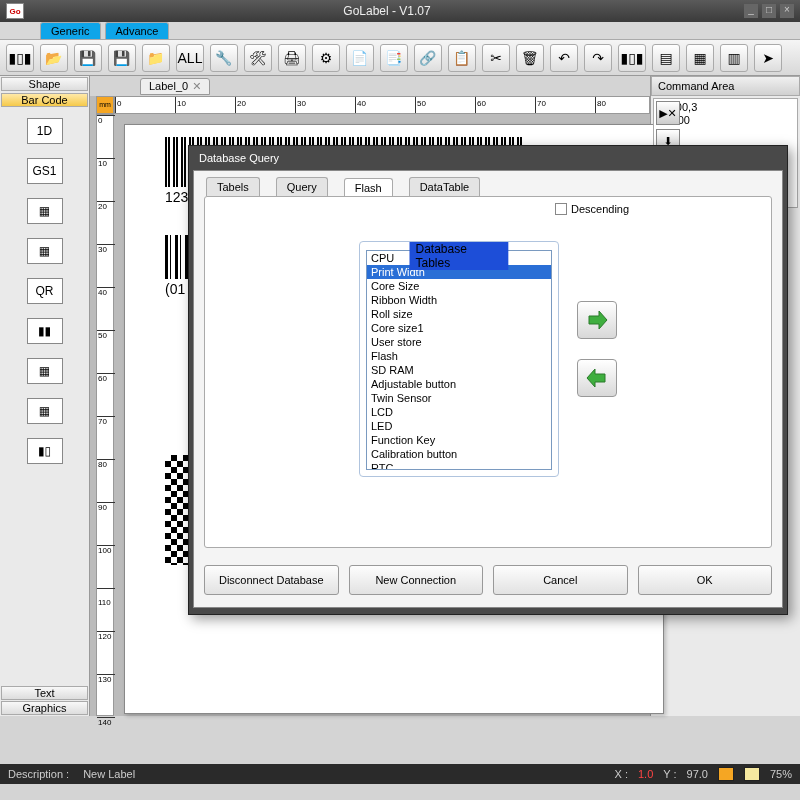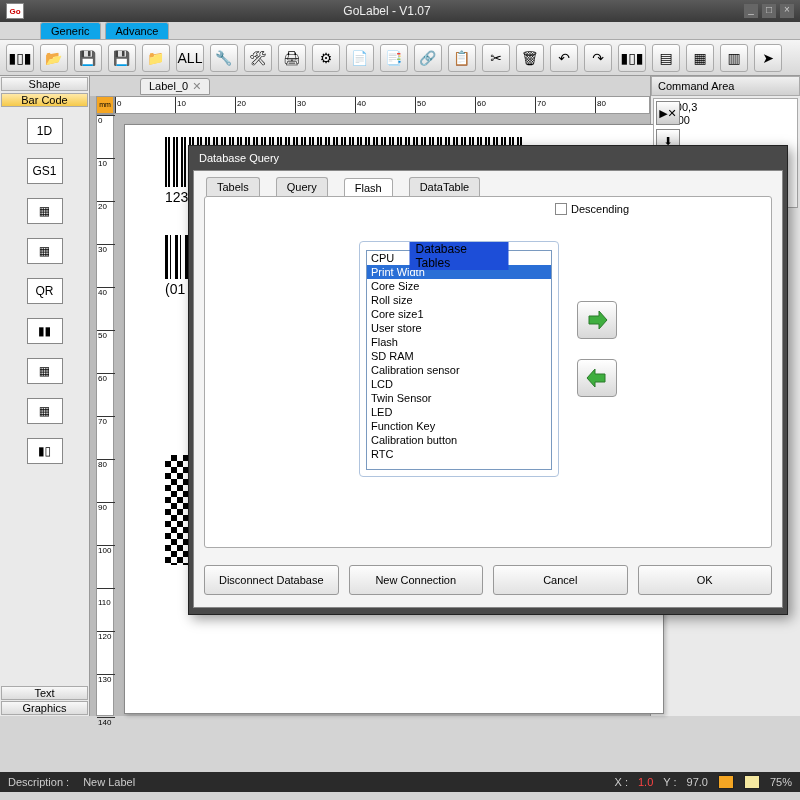--- a/index.html
+++ b/index.html
@@ -61,21 +61,21 @@
   .listbox { width:100%; height:220px; border:1px solid #7a9ac0; background:#fff; overflow-y:scroll; font-size:11px;}
   .listbox .li { padding:1px 4px; white-space:nowrap;}
   .listbox .li.sel { background:#2a6fd6; color:#fff;}
   .listbox2 { width:100%; height:220px; border:1px solid #7a9ac0; background:#fff; font-size:11px; padding:2px;}
   .arrowcol { display:flex; flex-direction:column; gap:20px; padding-top:60px;}
   .arrbtn { width:40px; height:38px; background:linear-gradient(#fff,#d8d8d8); border:1px solid #999; border-radius:4px; display:flex; align-items:center; justify-content:center;}
   .arrbtn svg { width:24px; height:24px; }
   .dlg-buttons { position:absolute; bottom:12px; left:10px; right:10px; display:flex; gap:10px;}
   .dlg-buttons .dbtn { flex:1; height:30px; background:linear-gradient(#fdfdfd,#e2e2e2); border:1px solid #999; border-radius:3px; display:flex; align-items:center; justify-content:center;}
 
-  .statusbar { position:absolute; bottom:8px; left:0; right:0; height:20px; background:#2a2a2a; color:#ccc; display:flex; align-items:center; padding:0 8px; gap:14px; font-size:11px;}
+  .statusbar { position:absolute; bottom:16px; left:0; right:0; height:20px; background:#2a2a2a; color:#ccc; display:flex; align-items:center; padding:0 8px; gap:14px; font-size:11px;}
   .statusbar .sp { }
   .statusbar .red { color:#ff4444; }
   .statusbar .right { margin-left:auto; display:flex; align-items:center; gap:10px;}
   .sicon { width:16px; height:14px; background:#f5a623; border:1px solid #222;}
 
   
   .listbox::-webkit-scrollbar { width:14px; }
   .listbox::-webkit-scrollbar-thumb { background:#cdd9ec; border:1px solid #8aa;}
   .listbox::-webkit-scrollbar-track { background:#eef;}
 </style>
@@ -246,28 +246,29 @@
         <div class="cb"></div>
         <span>Descending</span>
       </div>
       <div class="twocols">
         <div class="fieldset">
           <div class="legend">Database Tables</div>
           <div class="listbox" id="tableslist">
               <div class="li">CPU</div>
               <div class="li sel">Print Width</div>
               <div class="li">Core Size</div>
+              <div class="li">Ribbon Width</div>
               <div class="li">Roll size</div>
               <div class="li">Core size1</div>
               <div class="li">User store</div>
               <div class="li">Flash</div>
               <div class="li">SD RAM</div>
-              <div class="li">Calibration sensor</div>
+              <div class="li">Adjustable button</div>
+              <div class="li">Twin Sensor</div>
               <div class="li">LCD</div>
-              <div class="li">Twin Sensor</div>
               <div class="li">LED</div>
               <div class="li">Function Key</div>
               <div class="li">Calibration button</div>
               <div class="li">RTC</div>
             </div>
         </div>
         <div class="arrowcol">
           <div class="arrbtn">
             <svg viewBox="0 0 24 24">
                 <path fill="#3fae3f" stroke="#2a7a2a" stroke-width="1" d="M4 8 h10 v-5 l8 9 -8 9 v-5 h-10 z"></path>

